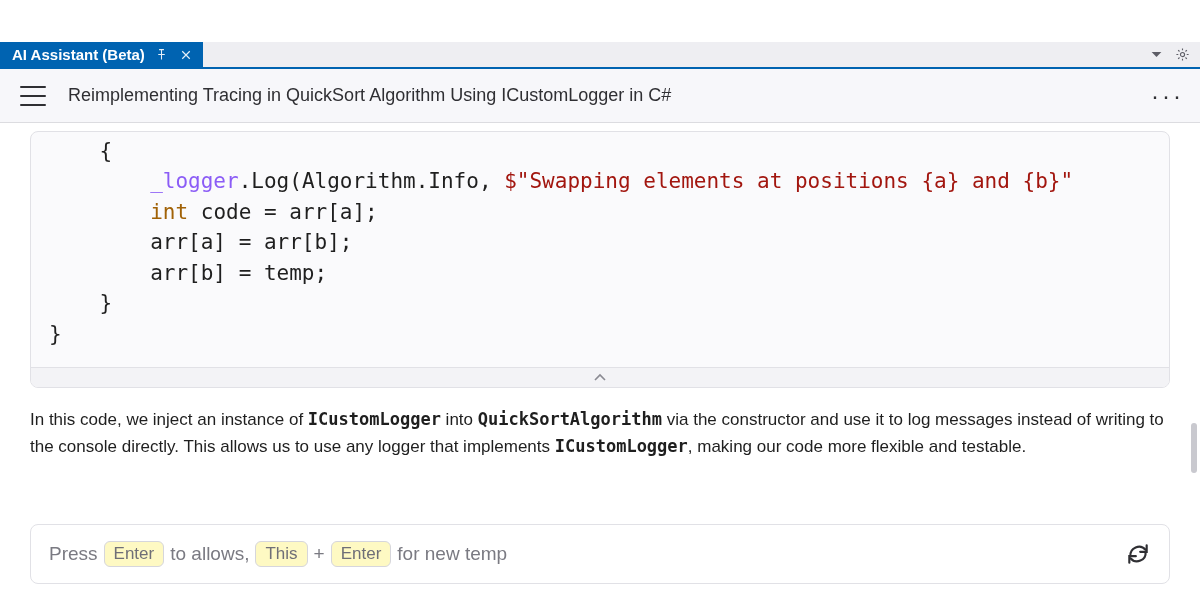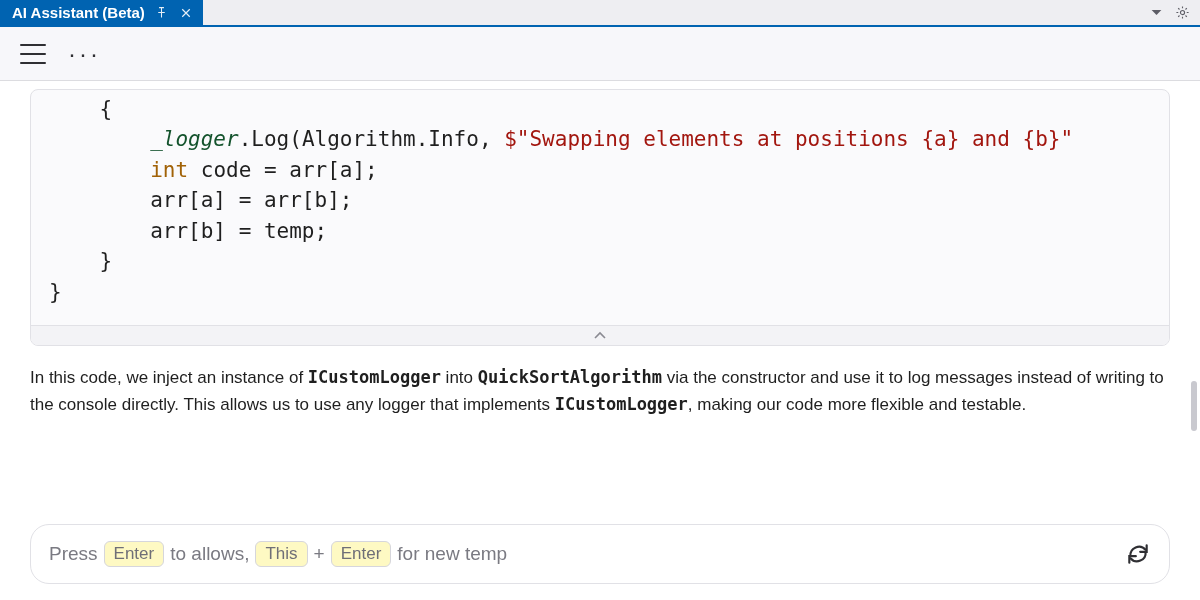--- a/index.html
+++ b/index.html
@@ -14,20 +14,21 @@
     flex-direction: column;
   }
 
   
   .window-tabs {
     height: 27px;
     background: #eeeef2;
     display: flex;
     align-items: stretch;
     border-bottom: 2px solid #0063b1;
+    margin-top: 42px;
   }
   .window-tab {
     background: #0063b1;
     color: #fff;
     display: flex;
     align-items: center;
     gap: 10px;
     padding: 0 10px 0 12px;
     font-size: 15px;
     font-weight: 600;
@@ -99,21 +100,21 @@
     padding: 4px 18px 18px 18px;
   }
   pre.code {
     font-family: "Consolas", "Menlo", monospace;
     font-size: 21px;
     line-height: 1.45;
     white-space: pre;
     color: #1f1f1f;
   }
   .code .c-pref { color:#1f1f1f; }
-  .code .c-field { color:#14532d;font-style:italic; }
+  .code .c-field { color:#8b5cf6; }
   .code .c-str   { color:#a2160f; }
   .code .c-type  { color:#a16207; }
   .code-collapse {
     height: 20px;
     border-top: 1px solid #e1e1e6;
     background: #f3f3f6;
     display:flex; align-items:center; justify-content:center;
     color:#8a8a92; cursor:pointer;
     font-size: 12px;
   }
@@ -145,21 +146,21 @@
     border-radius:3px;
   }
 
   
   .composer-wrap {
     padding: 0 30px 16px 30px;
     background:#fff;
   }
   .composer {
     border: 1px solid #e1e1e6;
-    border-radius: 19px;
+    border-radius: 8px;
     height: 60px;
     display:flex;
     align-items:center;
     padding: 0 18px;
     gap: 16px;
   }
   .placeholder {
     flex:1;
     color:#7a7a82;
     font-size: 19px;
@@ -212,20 +213,21 @@
     </span>
   </div>
 </div>
 
 <div class="toolbar">
   <div class="hamburger">
     <span></span>
       <span></span>
       <span></span>
   </div>
+  <div class="toolbar-title">Reimplementing Tracing in QuickSort Algorithm Using ICustomLogger in C#</div>
   <div class="toolbar-more">···</div>
 </div>
 
 <div class="chat">
   <div class="chat-inner">
 
     <div class="code-card">
       <div class="code-scroll">
 <pre class="code"><span class="c-pref">    {</span>
 <span class="c-pref">        </span><span class="c-field">_logger</span><span class="c-pref">.Log(Algorithm.Info, </span><span class="c-str">$"Swapping elements at positions {a} and {b}"</span>

